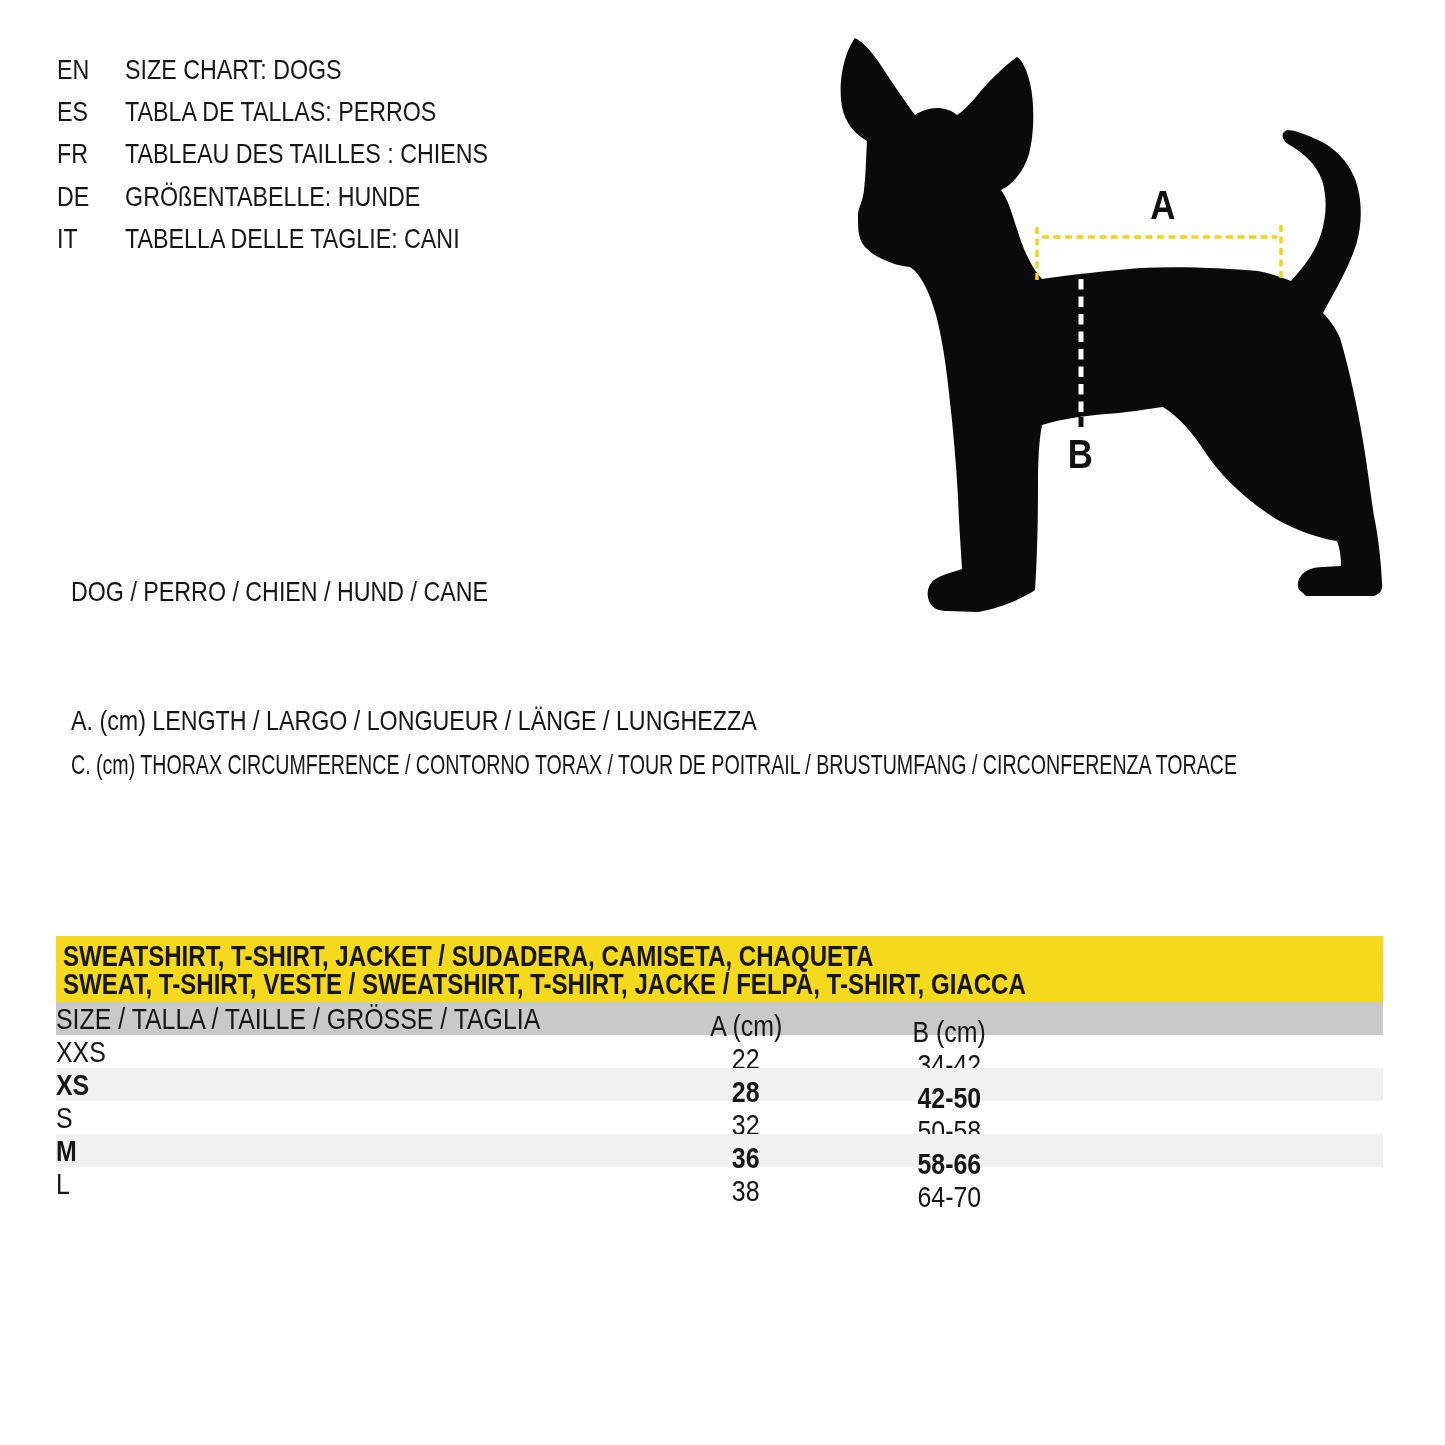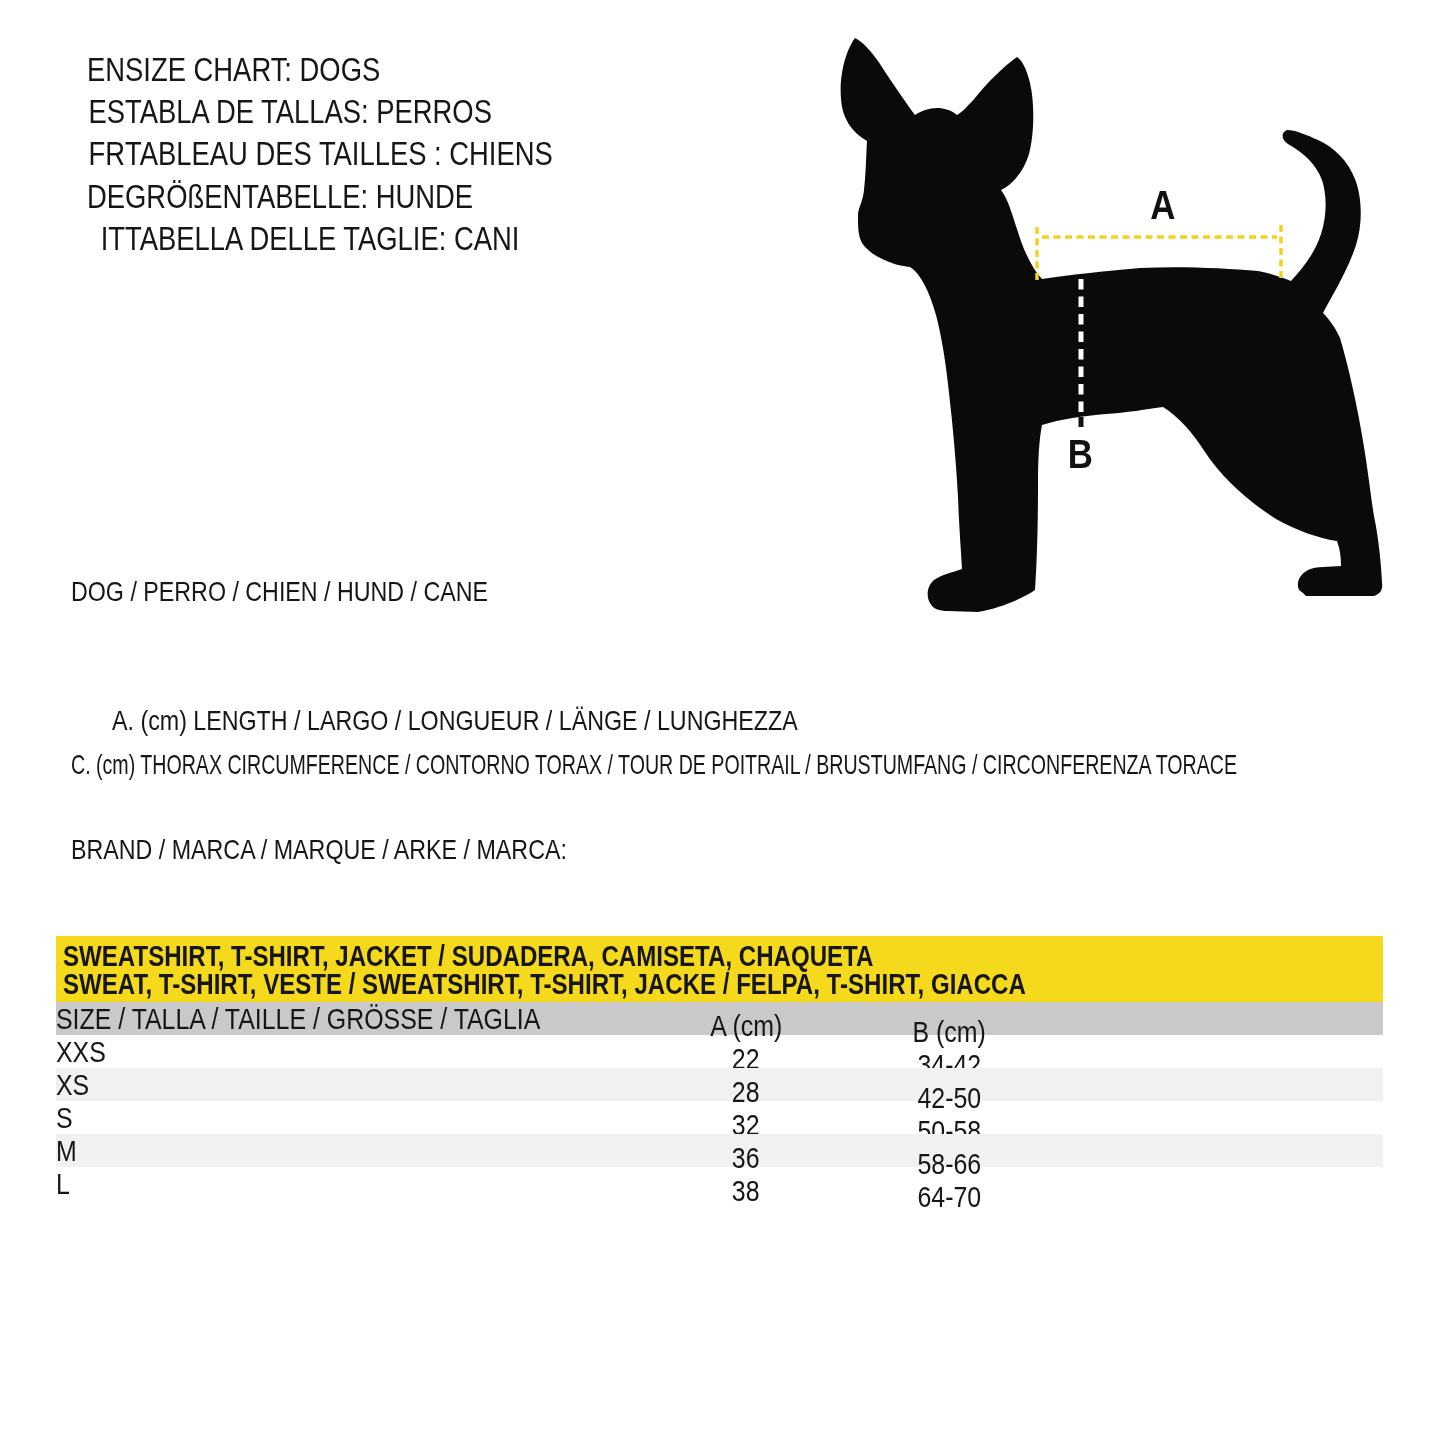--- a/index.html
+++ b/index.html
@@ -14,39 +14,39 @@
   html,body{background:#fff;}
   .page{
     position:relative;width:1445px;height:1445px;background:#ffffff;overflow:hidden;
     font-family:"Liberation Sans","DejaVu Sans",sans-serif;color:var(--ink);
   }
   .cond{display:inline-block;transform:scaleX(0.83);transform-origin:0 50%;white-space:nowrap;}
   .cond-x{display:inline-block;transform:scaleX(0.70);transform-origin:0 50%;white-space:nowrap;}
   .cond-c{display:inline-block;transform:scaleX(0.83);transform-origin:50% 50%;white-space:nowrap;}
 
   
-  .lang-block{position:absolute;left:57px;top:49px;font-size:33px;text-align:right;}
+  .lang-block{position:absolute;left:57px;top:49px;font-size:28px;}
   .lang-row{display:flex;height:42.2px;align-items:center;transform:scaleX(0.83);transform-origin:0 50%;white-space:nowrap;}
   .lang-code{width:82px;flex:0 0 82px;}
 
   
   .text-line{position:absolute;left:71px;font-size:28px;line-height:1.12;}
 
   
   .dog-svg{position:absolute;left:820px;top:25px;width:600px;height:600px;}
   .dog-svg path{fill:var(--silhouette);}
   .dim-label{font-family:"Liberation Sans","DejaVu Sans",sans-serif;font-weight:bold;font-size:41px;fill:#111;text-anchor:middle;}
 
   
   .size-table{position:absolute;left:56px;top:936px;width:1327px;font-size:30px;}
   .band{background:var(--accent-yellow);height:66px;padding:6px 0 8px 7px;}
   .band-line{display:block;font-weight:bold;font-size:29px;line-height:28px;}
   .t-row{position:relative;height:33px;display:flex;align-items:center;}
   .t-head{background:var(--header-gray);}
-  .t-row.alt{background:var(--row-alt);}
+  .t-row.alt{background:var(--row-alt);font-weight:bold;}
   .c-size{}
   .c-a,.c-b{position:absolute;top:0;height:47px;width:148px;text-align:center;display:flex;align-items:center;justify-content:center;}
   .c-a{left:616px;}
   .c-b{left:819px;align-items:flex-end;}
 </style>
 </head>
 <body>
 
 <div class="page">
 
@@ -139,30 +139,27 @@
     <line x1="1081" y1="279" x2="1081" y2="415" stroke="#ffffff" stroke-width="5" stroke-dasharray="10.5 7"></line>
     <line x1="1081" y1="417" x2="1081" y2="427" stroke="#111111" stroke-width="5"></line>
     <text class="dim-label" x="1368" y="219" transform="scale(0.85 1)">A</text>
     <text class="dim-label" x="1271" y="468" transform="scale(0.85 1)">B</text>
   </svg>
 
   <div class="text-line" style="top:576px;">
     <span class="cond">DOG / PERRO / CHIEN / HUND / CANE</span>
   </div>
 
-  <div class="text-line" style="top:705px;margin-left:41px;">
+  <div class="text-line" style="top:705px;">
     <span class="cond">A. (cm) LENGTH / LARGO / LONGUEUR / LÄNGE / LUNGHEZZA</span>
   </div>
   <div class="text-line" style="top:749px;">
     <span class="cond-x">C. (cm) THORAX CIRCUMFERENCE / CONTORNO TORAX / TOUR DE POITRAIL / BRUSTUMFANG / CIRCONFERENZA TORACE</span>
   </div>
 
-  <div class="text-line" style="top:834px;">
-    <span class="cond">BRAND / MARCA / MARQUE / ARKE / MARCA:</span>
-  </div>
 
   <div class="size-table">
     <div class="band">
       <span class="band-line"><span class="cond">SWEATSHIRT, T-SHIRT, JACKET / SUDADERA, CAMISETA, CHAQUETA</span></span>
       <span class="band-line"><span class="cond">SWEAT, T-SHIRT, VESTE / SWEATSHIRT, T-SHIRT, JACKE / FELPA, T-SHIRT, GIACCA</span></span>
     </div>
 
     <div class="t-row t-head">
       <span class="c-size"><span class="cond">SIZE / TALLA / TAILLE / GRÖSSE / TAGLIA</span></span>
       <span class="c-a">

